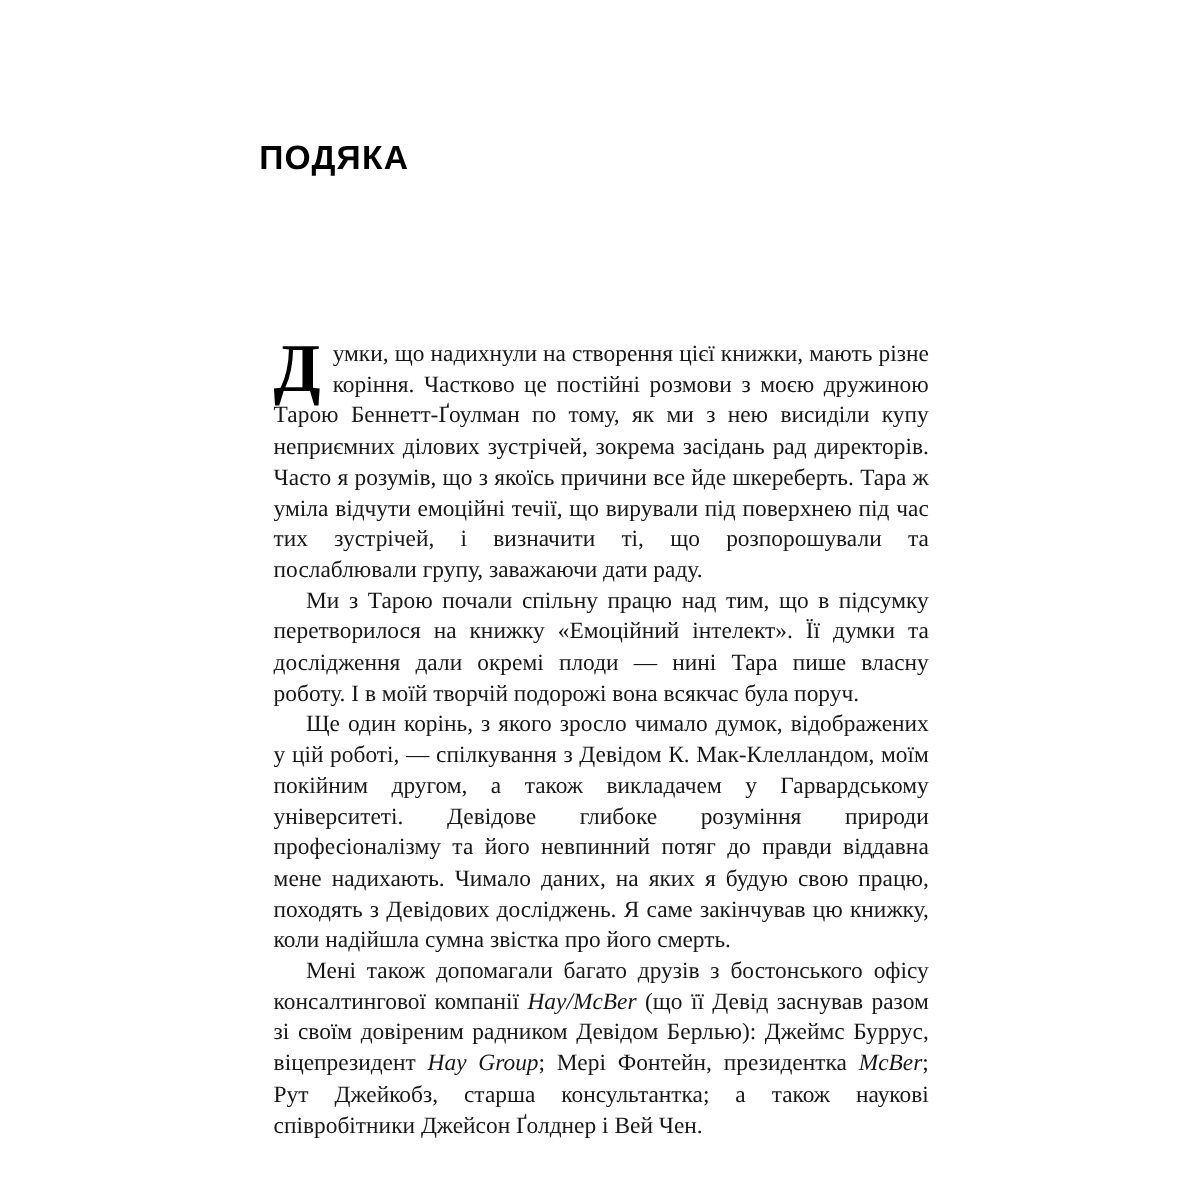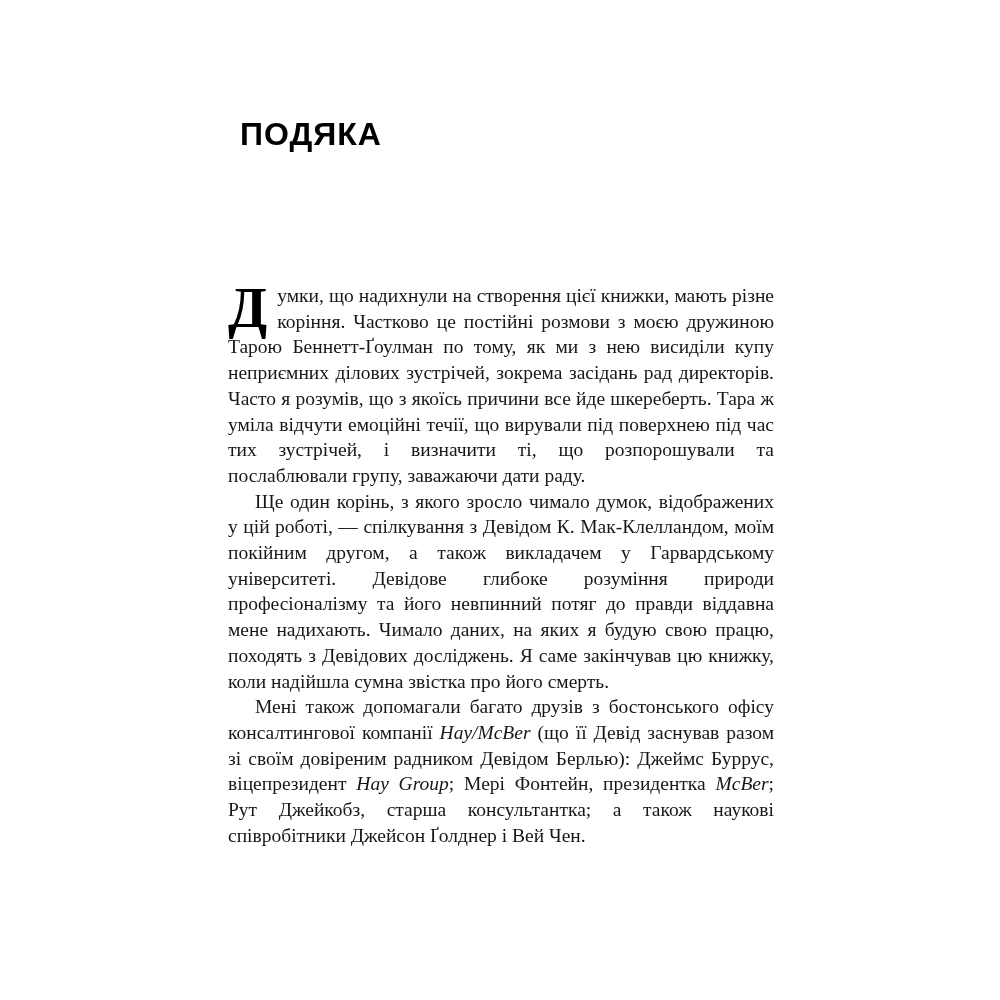--- a/index.html
+++ b/index.html
@@ -11,26 +11,26 @@
       position: relative;
       width: 1000px;
       height: 1000px;
       background: #ffffff;
       overflow: hidden;
       font-family: "Liberation Serif", serif;
       color: #111111;
     }
     .chapter-title {
       position: absolute;
-      left: 240px;
+      left: 216px;
       top: 116px;
       margin: 0;
       font-family: "Liberation Sans", sans-serif;
       font-weight: 800;
-      font-size: 32px;
+      font-size: 28px;
       letter-spacing: 1px;
       color: #000000;
     }
     .body-text {
       position: absolute;
       left: 228px;
       top: 283px;
       width: 546px;
       font-size: 19.5px;
       line-height: 25.7px;
@@ -63,20 +63,21 @@
 <div class="page">
 
   <h1 class="chapter-title">ПОДЯКА</h1>
 
   <div class="body-text">
 
     <p>
       <span class="dropcap">Д</span><span>умки, що надихнули на створення цієї книжки, мають різне коріння. Частково це постійні розмови з моєю дружиною Тарою Беннетт-Ґоулман по тому, як ми з нею висиділи купу неприємних ділових зустрічей, зокрема засідань рад директорів. Часто я розумів, що з якоїсь причини все йде шкереберть. Тара ж уміла відчути емоційні течії, що вирували під поверхнею під час тих зустрічей, і визначити ті, що розпорошували та послаблювали групу, заважаючи дати раду.</span>
     </p>
 
+    <p class="indent">Ми з Тарою почали спільну працю над тим, що в підсумку перетворилося на книжку «Емоційний інтелект». Її думки та дослідження дали окремі плоди — нині Тара пише власну роботу. І в моїй творчій подорожі вона всякчас була поруч.</p>
 
     <p class="indent">Ще один корінь, з якого зросло чимало думок, відображених у цій роботі, — спілкування з Девідом К. Мак-Клелландом, моїм покійним другом, а також викладачем у Гарвардському університеті. Девідове глибоке розуміння природи професіоналізму та його невпинний потяг до правди віддавна мене надихають. Чимало даних, на яких я будую свою працю, походять з Девідових досліджень. Я саме закінчував цю книжку, коли надійшла сумна звістка про його смерть.</p>
 
     <p class="indent"><span>Мені також допомагали багато друзів з бостонського офісу консалтингової компанії </span><span class="italic">Hay/McBer</span><span> (що її Девід заснував разом зі своїм довіреним радником Девідом Берлью): Джеймс Буррус, віцепрезидент </span><span class="italic">Hay Group</span><span>; Мері Фонтейн, президентка </span><span class="italic">McBer</span><span>; Рут Джейкобз, старша консультантка; а також наукові співробітники Джейсон Ґолднер і Вей Чен.</span></p>
 
   </div>
 
 </div>
 
 </body></html>

